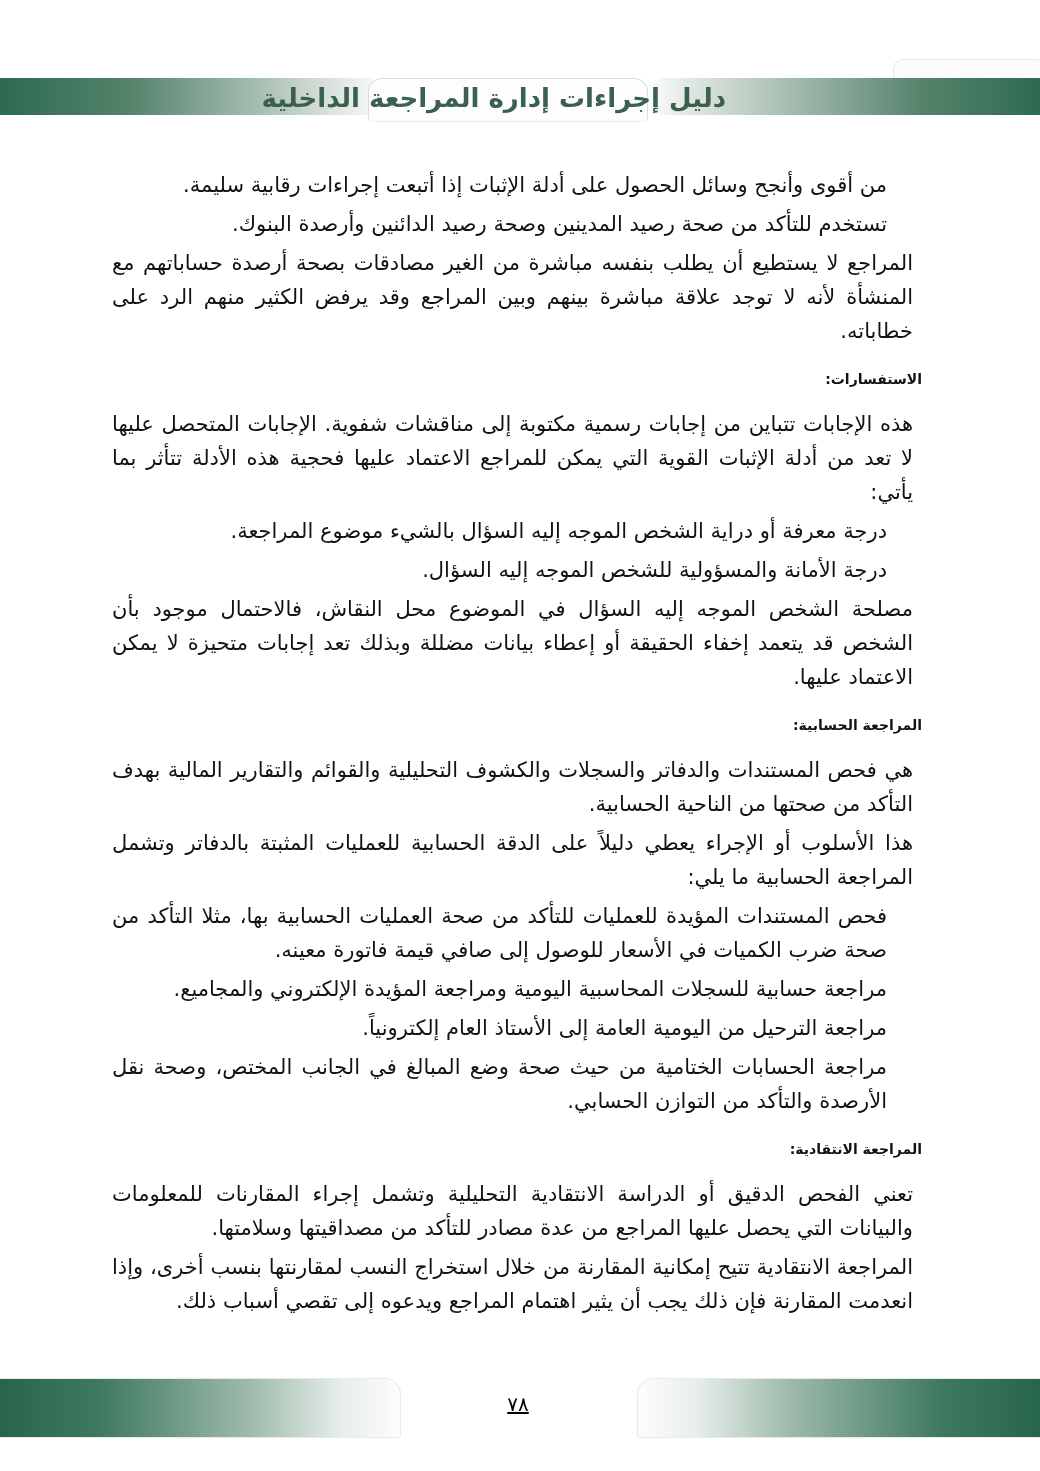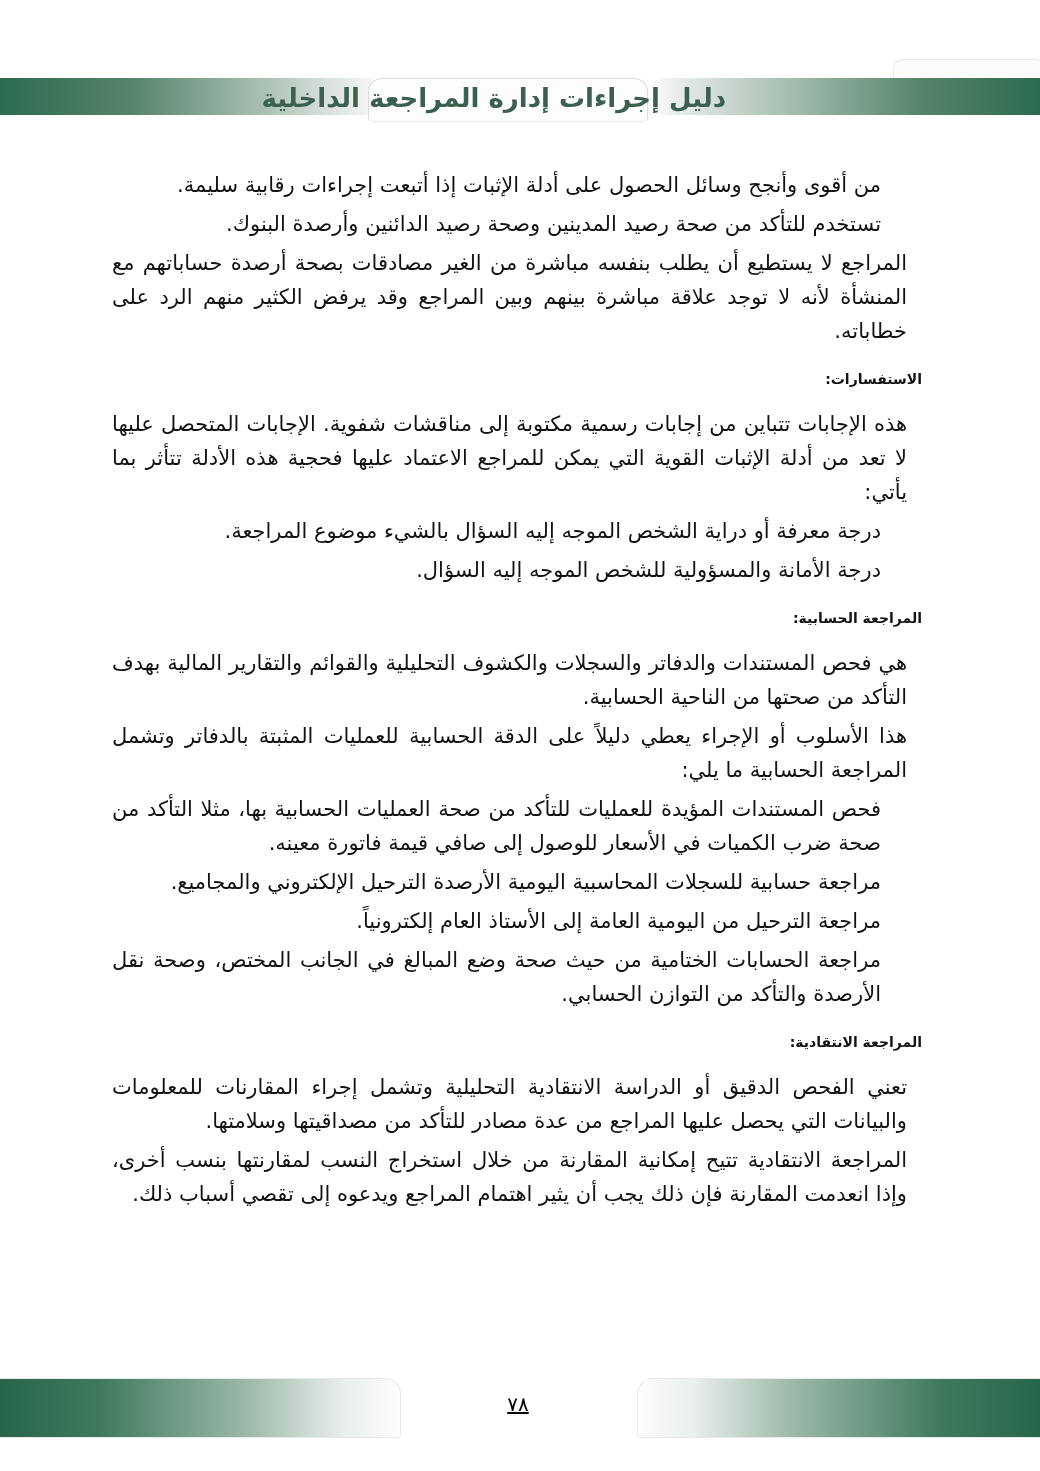--- a/index.html
+++ b/index.html
@@ -51,21 +51,21 @@
 
   
   .body-text {
     position:absolute; top:168px; left:112px; right:118px;
     direction:rtl;
     text-align:justify;
     font-size:21px;
     line-height:34px;
     color:#121212;
   }
-  .blk { margin:0 15px 5px 0; }
+  .blk { margin:0 9px 5px 0; }
   .blk-paragraph { }
   .blk-list-item { padding-right:26px; }
   .blk-heading {
     font-weight:bold;
     font-size:14px;
     text-align:right;
     margin:14px 0 11px 0;
   }
 
   
@@ -103,25 +103,26 @@
   <div class="page-title">دليل إجراءات إدارة المراجعة الداخلية</div>
 
   <div class="body-text">
       <p class="blk blk-list-item">من أقوى وأنجح وسائل الحصول على أدلة الإثبات إذا أتبعت إجراءات رقابية سليمة.</p>
       <p class="blk blk-list-item">تستخدم للتأكد من صحة رصيد المدينين وصحة رصيد الدائنين وأرصدة البنوك.</p>
       <p class="blk blk-paragraph">المراجع لا يستطيع أن يطلب بنفسه مباشرة من الغير مصادقات بصحة أرصدة حساباتهم مع المنشأة لأنه لا توجد علاقة مباشرة بينهم وبين المراجع وقد يرفض الكثير منهم الرد على خطاباته.</p>
       <h3 class="blk blk-heading">الاستفسارات:</h3>
       <p class="blk blk-paragraph">هذه الإجابات تتباين من إجابات رسمية مكتوبة إلى مناقشات شفوية. الإجابات المتحصل عليها لا تعد من أدلة الإثبات القوية التي يمكن للمراجع الاعتماد عليها فحجية هذه الأدلة تتأثر بما يأتي:</p>
       <p class="blk blk-list-item">درجة معرفة أو دراية الشخص الموجه إليه السؤال بالشيء موضوع المراجعة.</p>
       <p class="blk blk-list-item">درجة الأمانة والمسؤولية للشخص الموجه إليه السؤال.</p>
+      <p class="blk blk-paragraph">مصلحة الشخص الموجه إليه السؤال في الموضوع محل النقاش، فالاحتمال موجود بأن الشخص قد يتعمد إخفاء الحقيقة أو إعطاء بيانات مضللة وبذلك تعد إجابات متحيزة لا يمكن الاعتماد عليها.</p>
       <h3 class="blk blk-heading">المراجعة الحسابية:</h3>
       <p class="blk blk-paragraph">هي فحص المستندات والدفاتر والسجلات والكشوف التحليلية والقوائم والتقارير المالية بهدف التأكد من صحتها من الناحية الحسابية.</p>
       <p class="blk blk-paragraph">هذا الأسلوب أو الإجراء يعطي دليلاً على الدقة الحسابية للعمليات المثبتة بالدفاتر وتشمل المراجعة الحسابية ما يلي:</p>
       <p class="blk blk-list-item">فحص المستندات المؤيدة للعمليات للتأكد من صحة العمليات الحسابية بها، مثلا التأكد من صحة ضرب الكميات في الأسعار للوصول إلى صافي قيمة فاتورة معينه.</p>
-      <p class="blk blk-list-item">مراجعة حسابية للسجلات المحاسبية اليومية الأرصدة الترحيل الإلكتروني والمجاميع.</p>
+      <p class="blk blk-list-item">مراجعة حسابية للسجلات المحاسبية اليومية ومراجعة المؤيدة الإلكتروني والمجاميع.</p>
       <p class="blk blk-list-item">مراجعة الترحيل من اليومية العامة إلى الأستاذ العام إلكترونياً.</p>
       <p class="blk blk-list-item">مراجعة الحسابات الختامية من حيث صحة وضع المبالغ في الجانب المختص، وصحة نقل الأرصدة والتأكد من التوازن الحسابي.</p>
       <h3 class="blk blk-heading">المراجعة الانتقادية:</h3>
       <p class="blk blk-paragraph">تعني الفحص الدقيق أو الدراسة الانتقادية التحليلية وتشمل إجراء المقارنات للمعلومات والبيانات التي يحصل عليها المراجع من عدة مصادر للتأكد من مصداقيتها وسلامتها.</p>
       <p class="blk blk-paragraph">المراجعة الانتقادية تتيح إمكانية المقارنة من خلال استخراج النسب لمقارنتها بنسب أخرى، وإذا انعدمت المقارنة فإن ذلك يجب أن يثير اهتمام المراجع ويدعوه إلى تقصي أسباب ذلك.</p>
     </div>
 
   <div class="footer-bar-left"></div>
   <div class="footer-bar-right"></div>
   <div class="page-number">٧٨</div>

